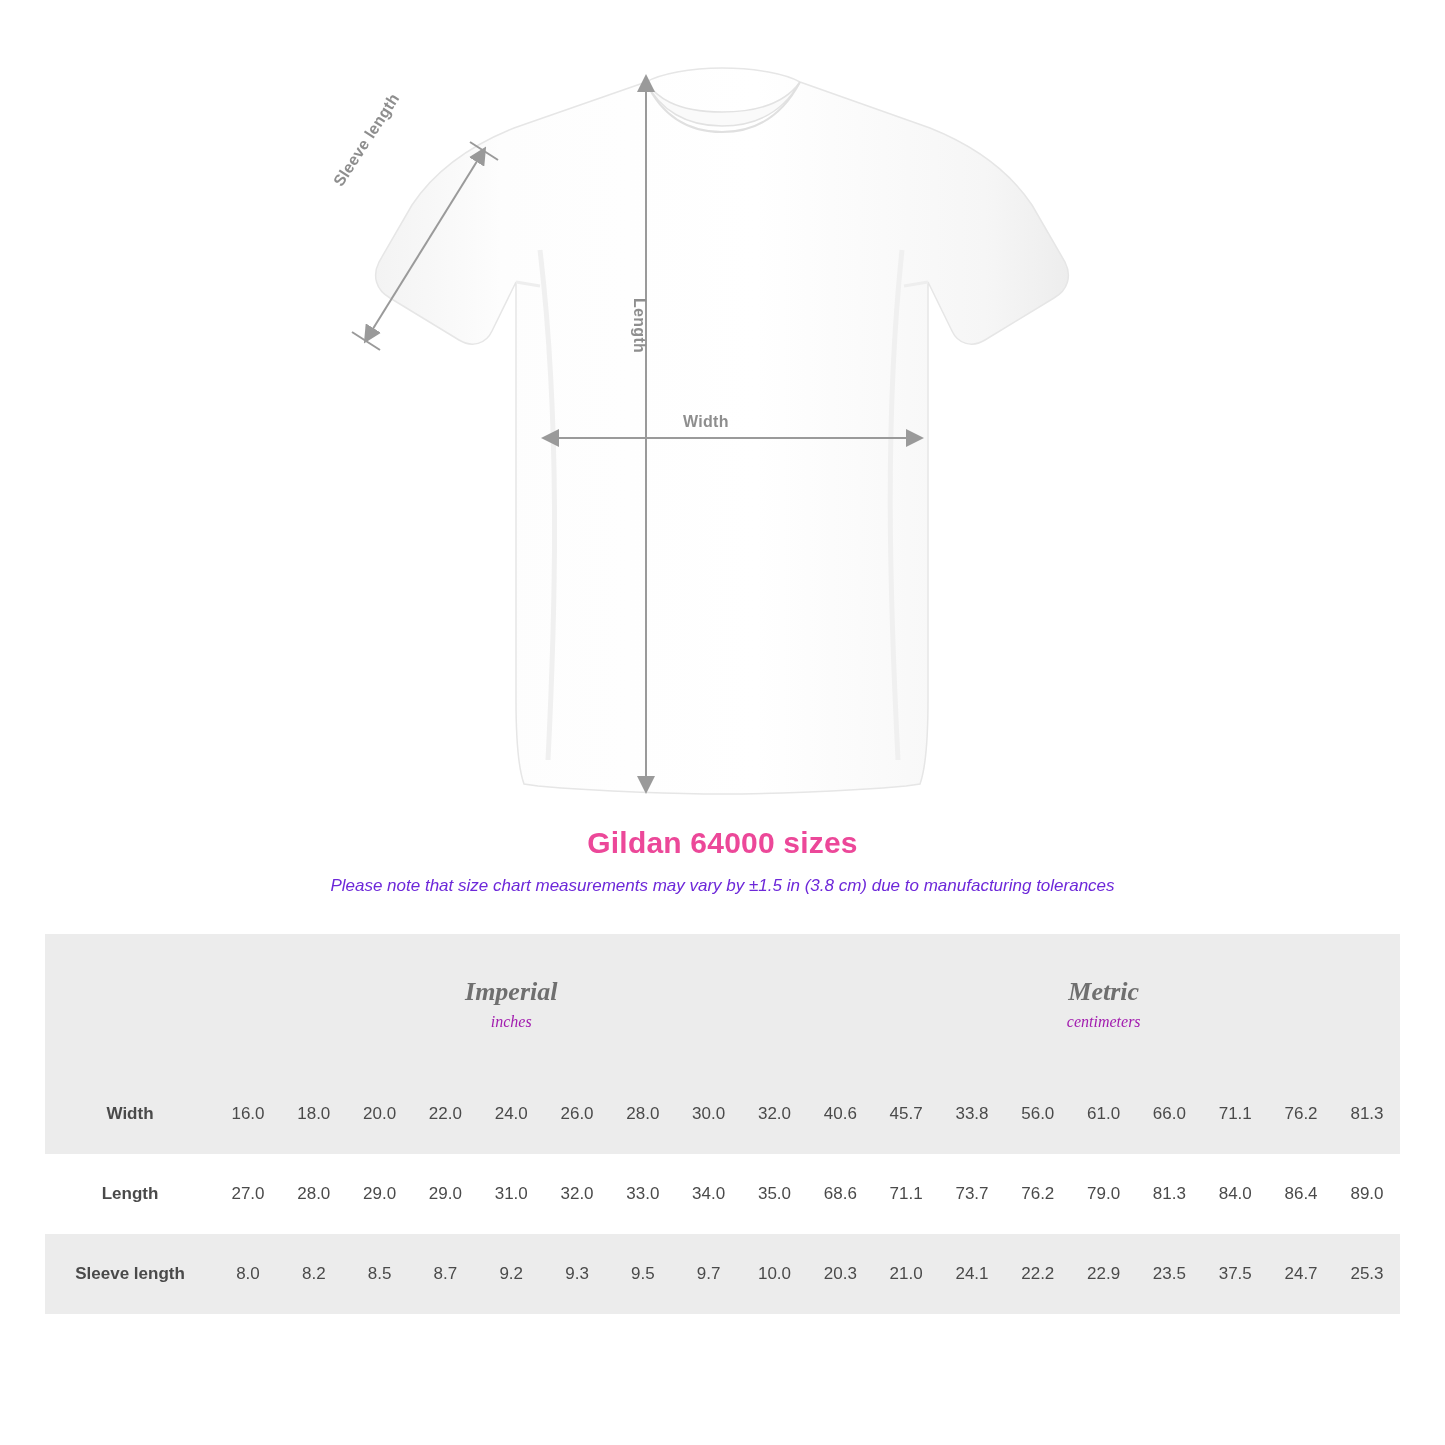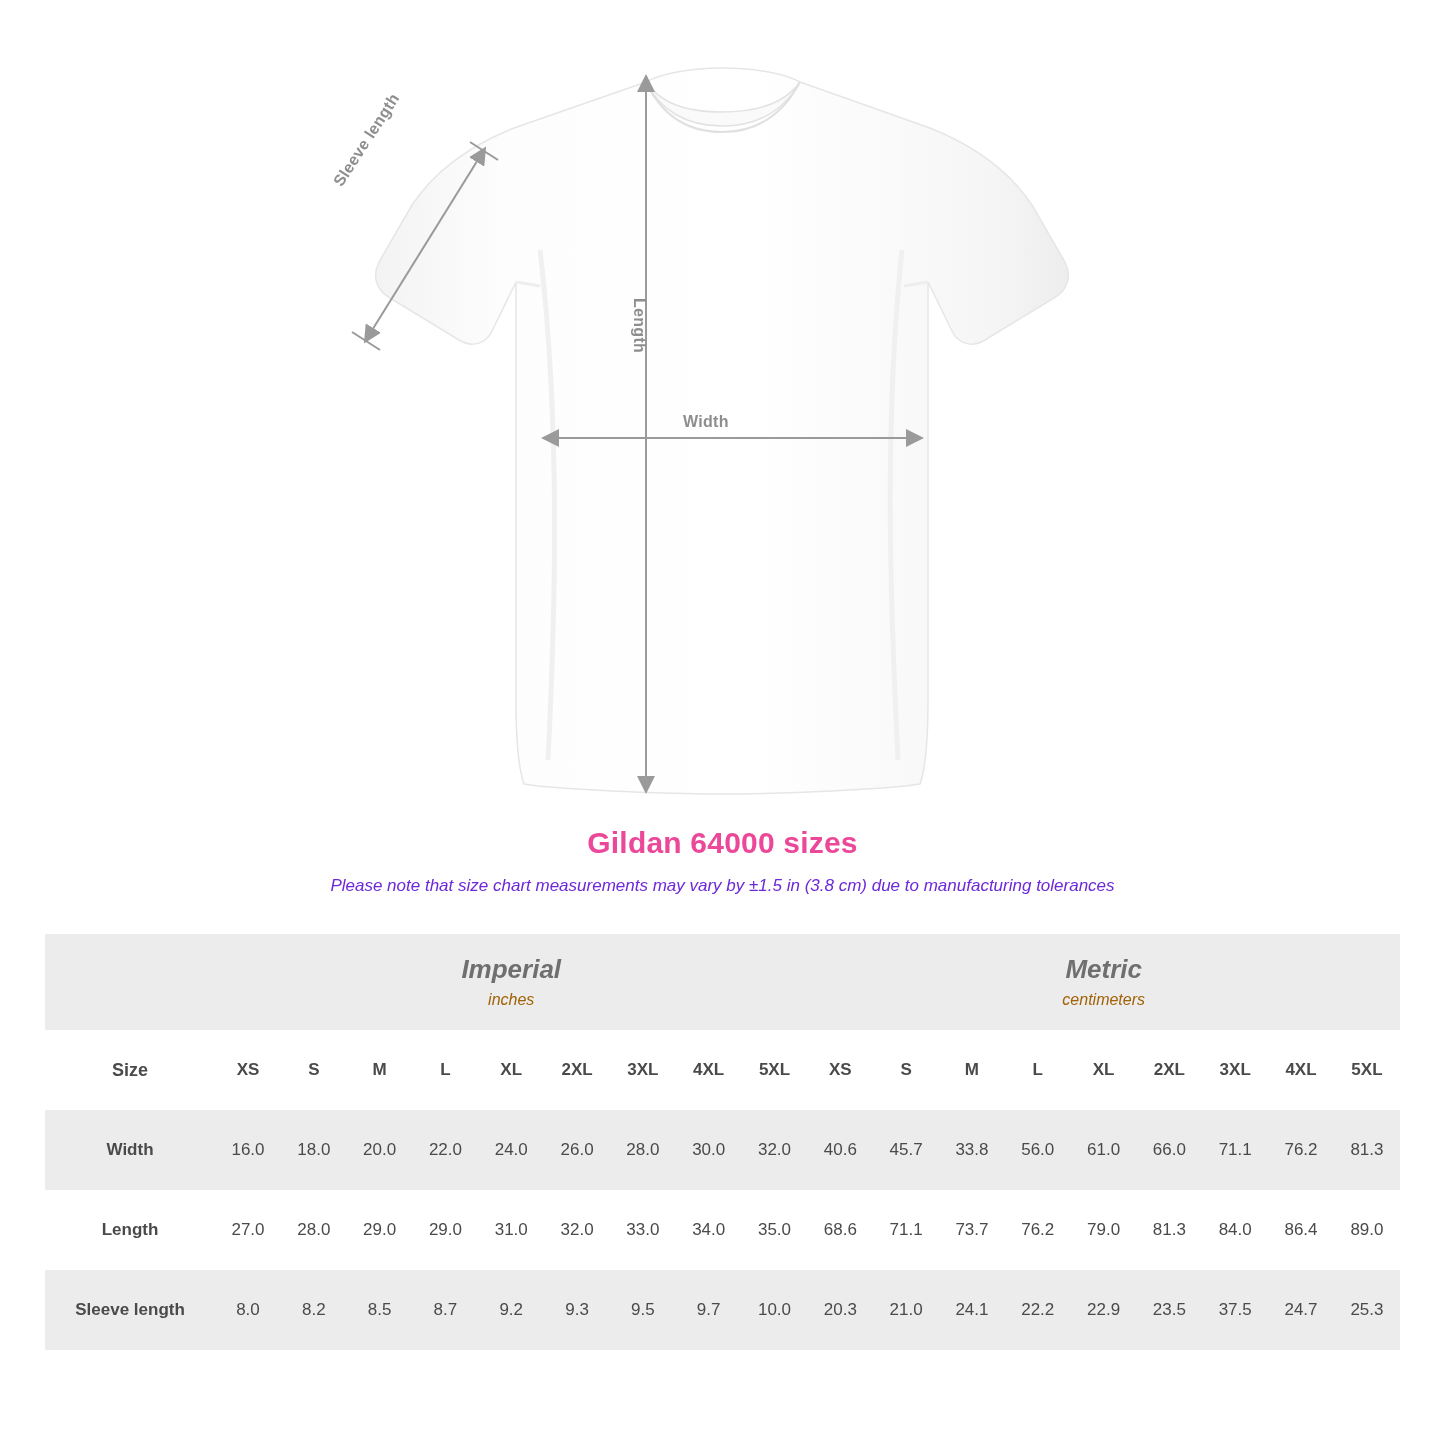--- a/index.html
+++ b/index.html
@@ -84,34 +84,35 @@
   table.size-table td,
   table.size-table th {
     text-align: center;
     vertical-align: middle;
     font-size: 17px;
     color: #4a4a4a;
     border: none;
   }
   .unit-head td {
     background: #ececec;
-    height: 96px;
+    height: 140px;
     padding: 0;
+    font-family: Liberation Serif, serif;
   }
   .unit-title {
     font-size: 26px;
     font-weight: bold;
     font-style: italic;
     color: #6f6f6f;
     line-height: 1.15;
   }
   .unit-sub {
     font-size: 16px;
     font-style: italic;
-    color: #a16207;
+    color: #a21caf;
     margin-top: 6px;
   }
   .row-head td {
     background: #ffffff;
     height: 78px;
     font-weight: bold;
     color: #3d3d3d;
   }
   .row-head td.first-col {
     font-size: 18px;
@@ -228,41 +229,20 @@
         <td colspan="9">
           <div class="unit-title">Imperial</div>
           <div class="unit-sub">inches</div>
         </td>
         <td colspan="9">
           <div class="unit-title">Metric</div>
           <div class="unit-sub">centimeters</div>
         </td>
       </tr>
 
-      <tr class="row-head">
-        <td class="first-col">Size</td>
-        <td>XS</td>
-        <td>S</td>
-        <td>M</td>
-        <td>L</td>
-        <td>XL</td>
-        <td>2XL</td>
-        <td>3XL</td>
-        <td>4XL</td>
-        <td>5XL</td>
-        <td>XS</td>
-        <td>S</td>
-        <td>M</td>
-        <td>L</td>
-        <td>XL</td>
-        <td>2XL</td>
-        <td>3XL</td>
-        <td>4XL</td>
-        <td>5XL</td>
-      </tr>
 
       <tr class="row-alt">
         <td class="first-col">Width</td>
         <td class="cell-val">16.0</td>
         <td class="cell-val">18.0</td>
         <td class="cell-val">20.0</td>
         <td class="cell-val">22.0</td>
         <td class="cell-val">24.0</td>
         <td class="cell-val">26.0</td>
         <td class="cell-val">28.0</td>

